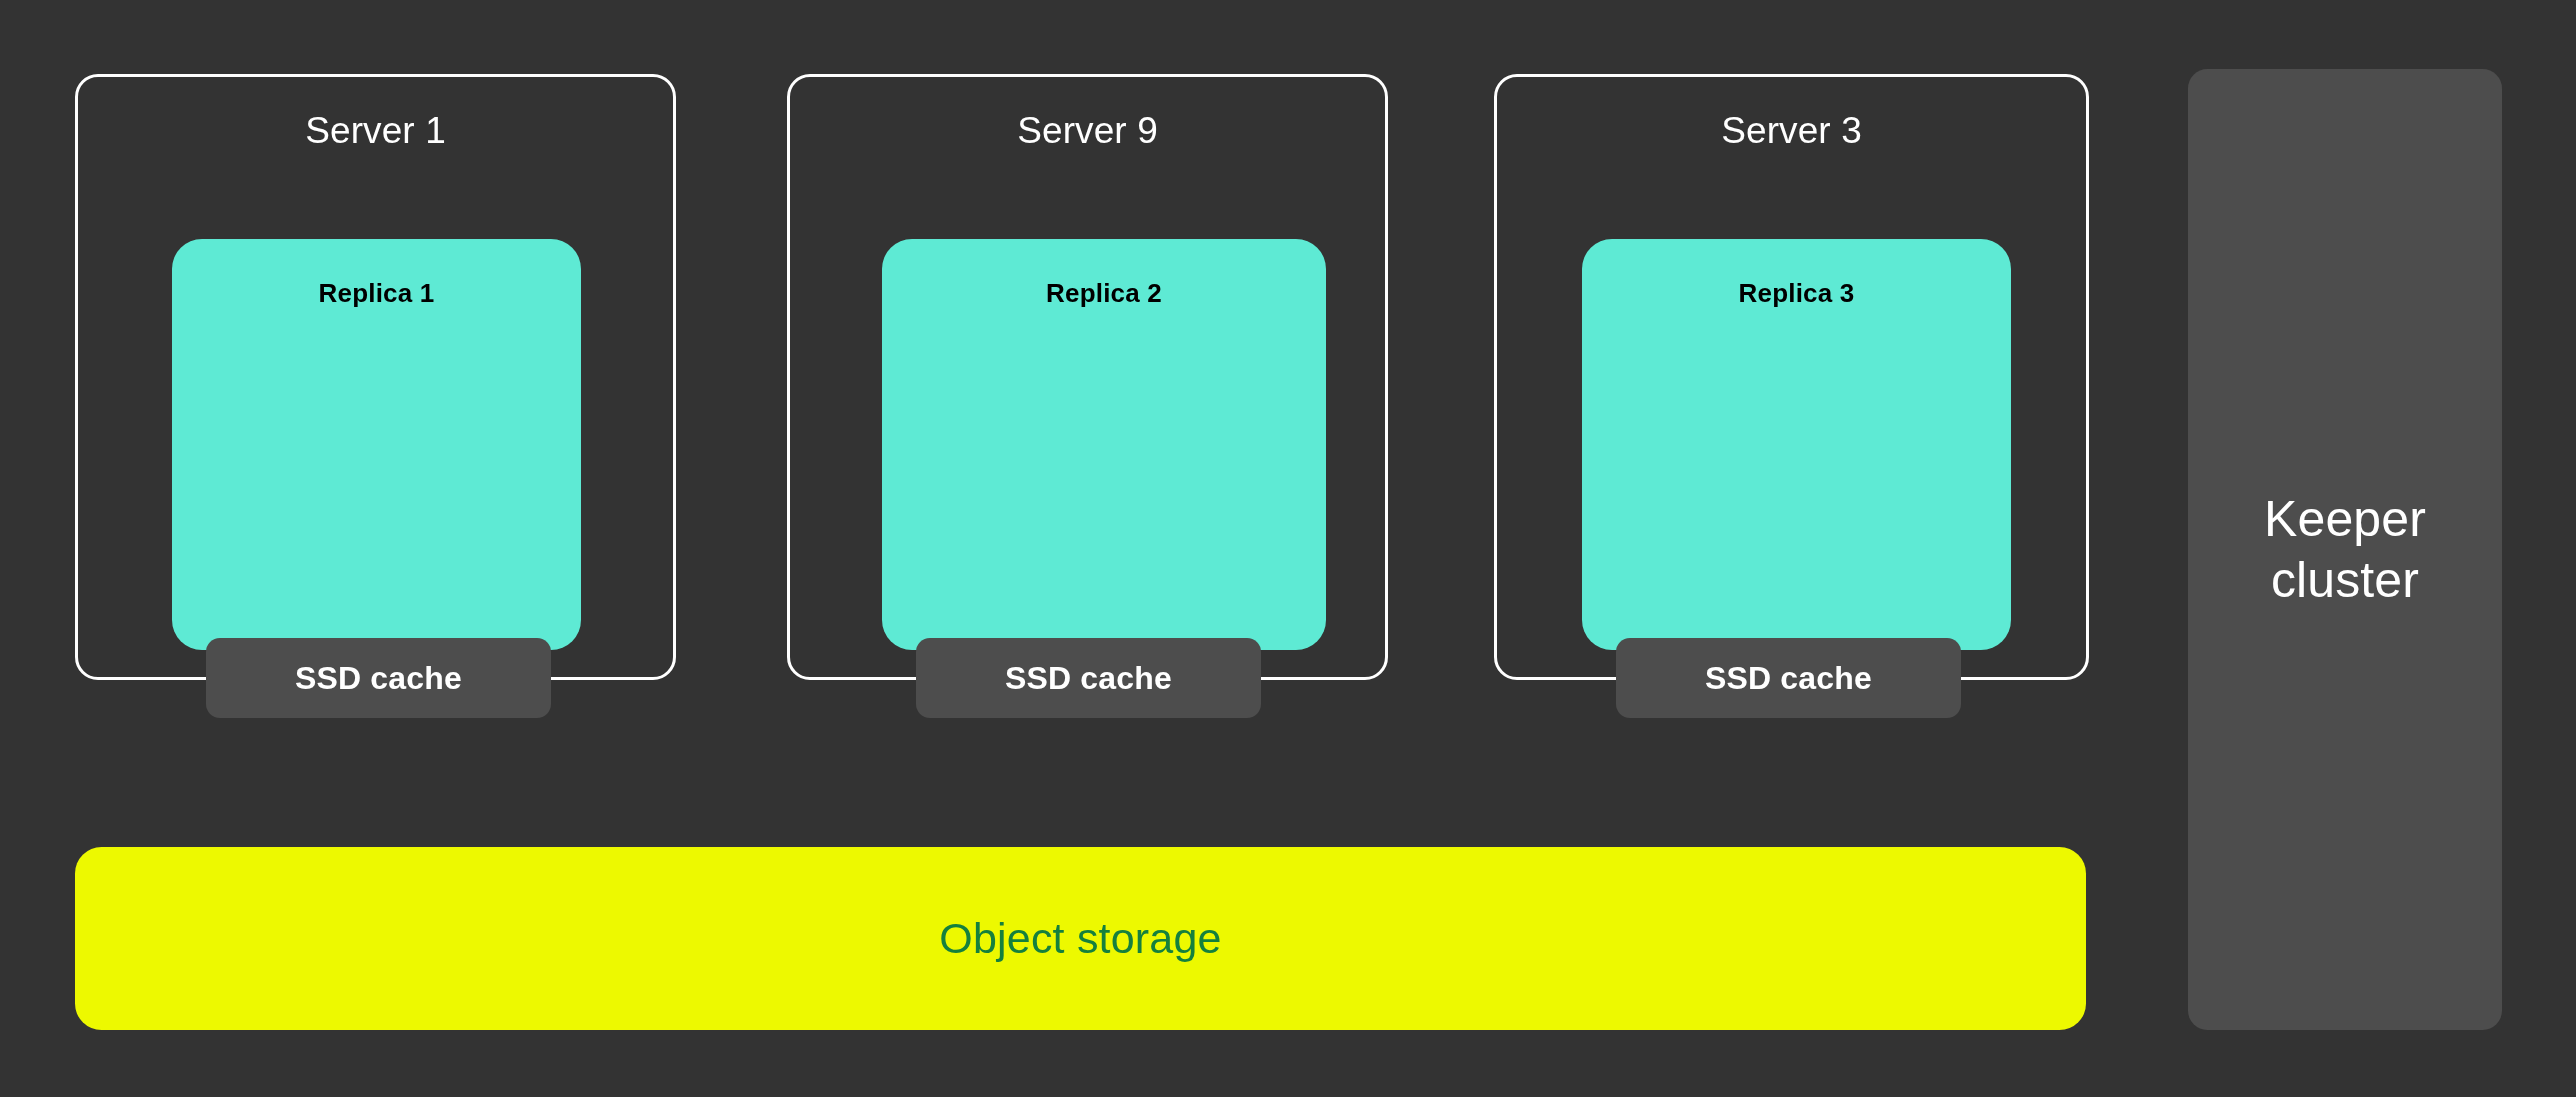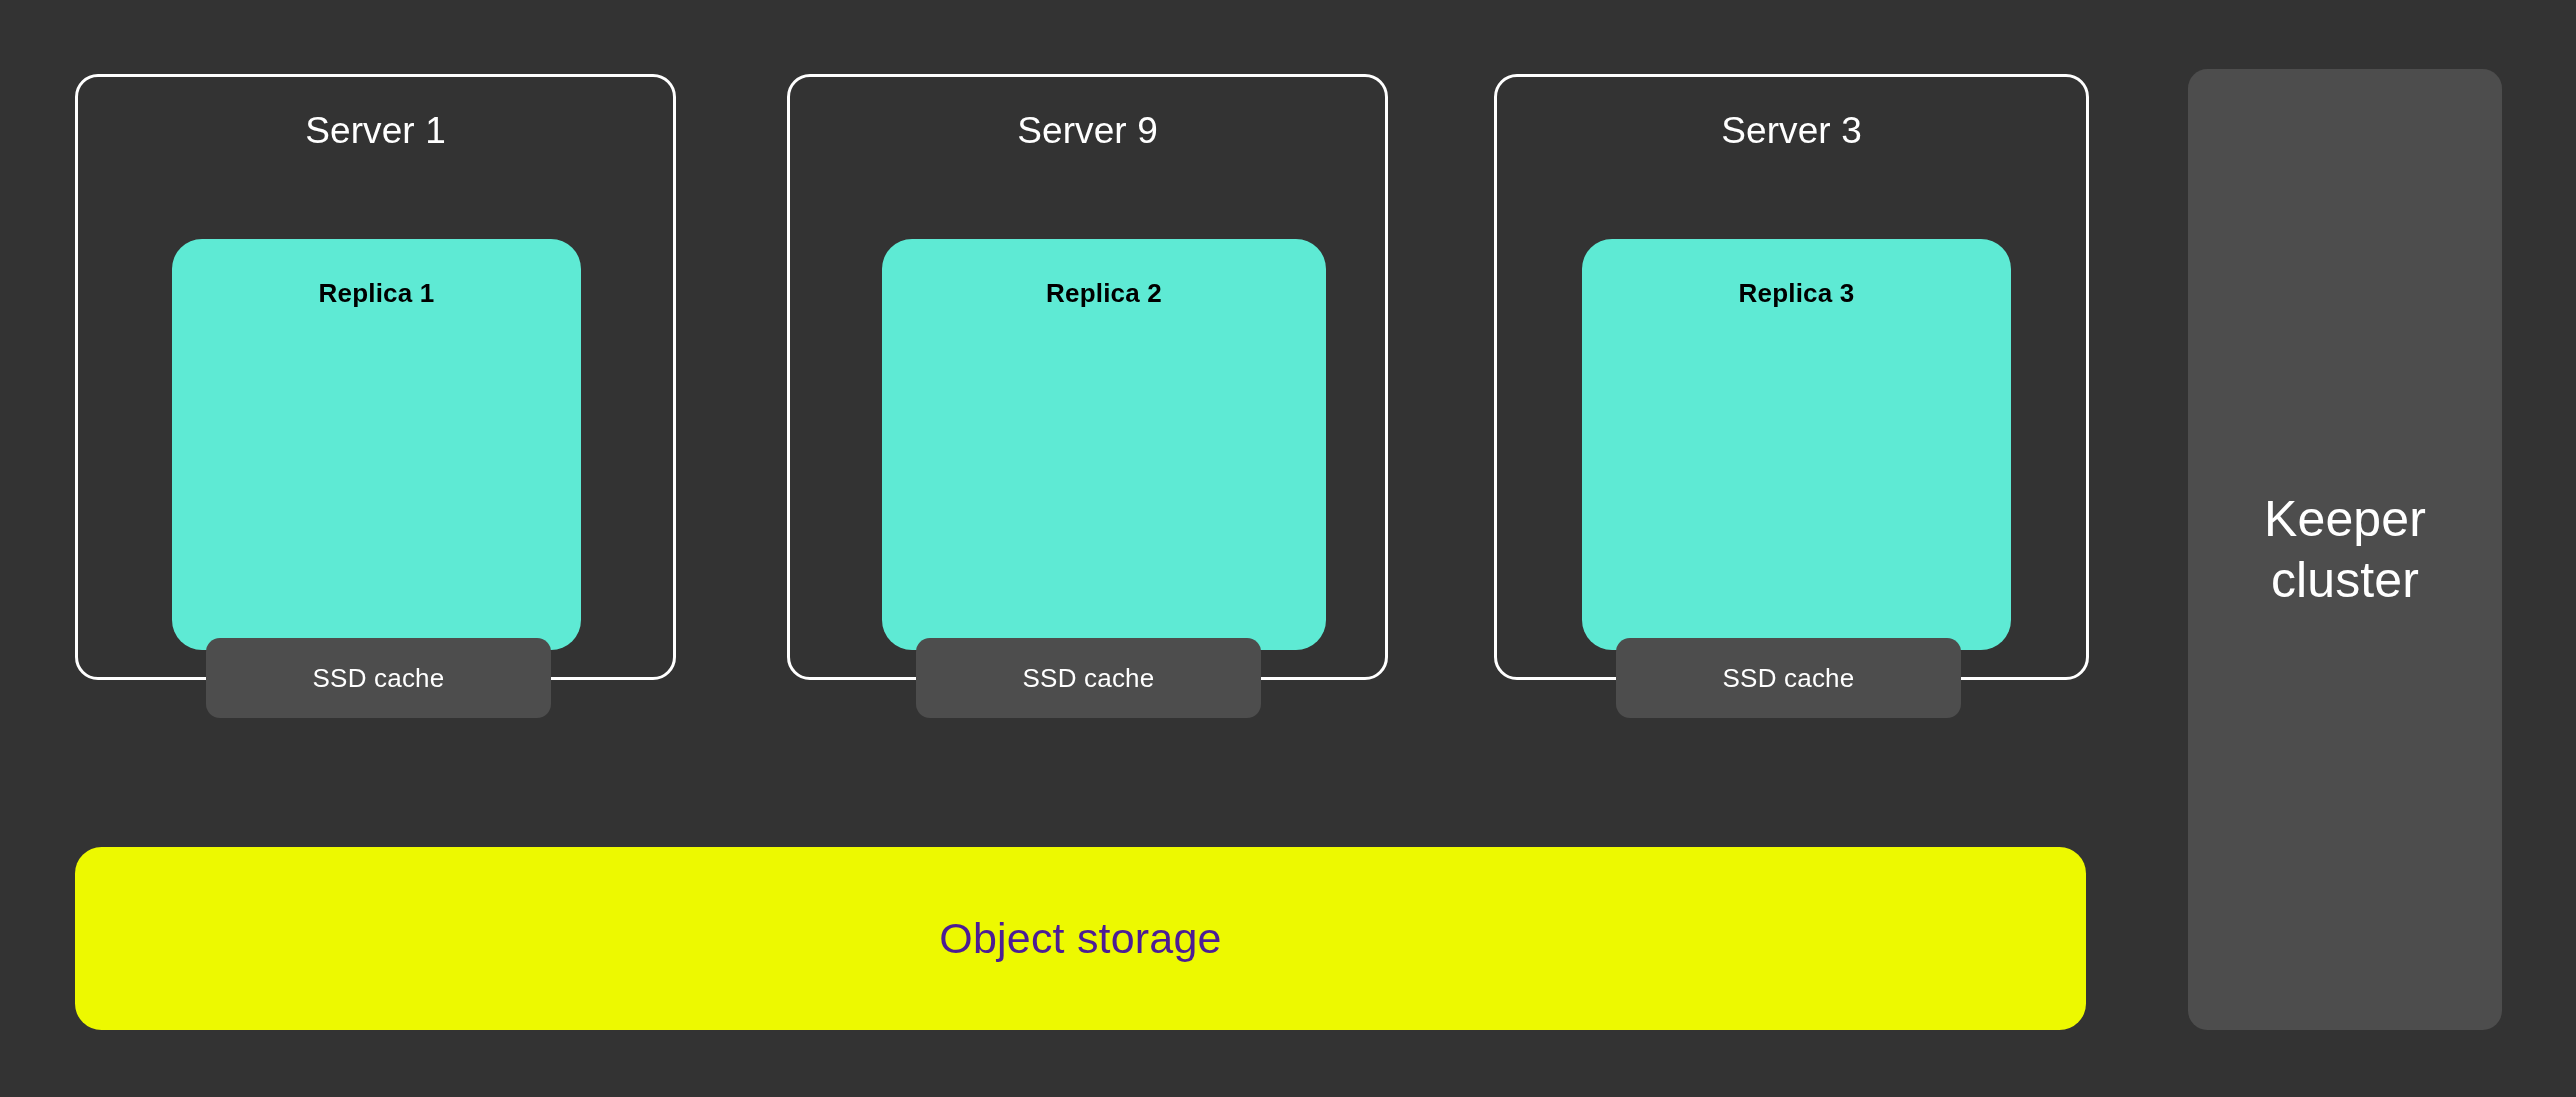--- a/index.html
+++ b/index.html
@@ -88,42 +88,42 @@
     display: flex;
     align-items: center;
     justify-content: center;
   }
   .ssd-cache.c1 { left: 206px;  }
   .ssd-cache.c2 { left: 916px; }
   .ssd-cache.c3 { left: 1616px; }
 
   .ssd-label {
     color: #ffffff;
-    font-size: 26px;
-    font-weight: 400;
+    font-size: 32px;
+    font-weight: 700;
     letter-spacing: 0.2px;
     white-space: nowrap;
   }
 
   
   .object-storage {
     position: absolute;
     left: 75px;
     top: 847px;
     width: 2011px;
     height: 183px;
     background: #EDF900;
     border-radius: 26.5px;
     display: flex;
     align-items: center;
     justify-content: center;
     z-index: 1;
   }
   .object-storage-label {
-    color: #4c1d95;
+    color: #15803d;
     font-size: 43px;
     font-weight: 400;
     letter-spacing: 0.2px;
     white-space: nowrap;
   }
 
   
   .keeper-cluster {
     position: absolute;
     left: 2188px;

